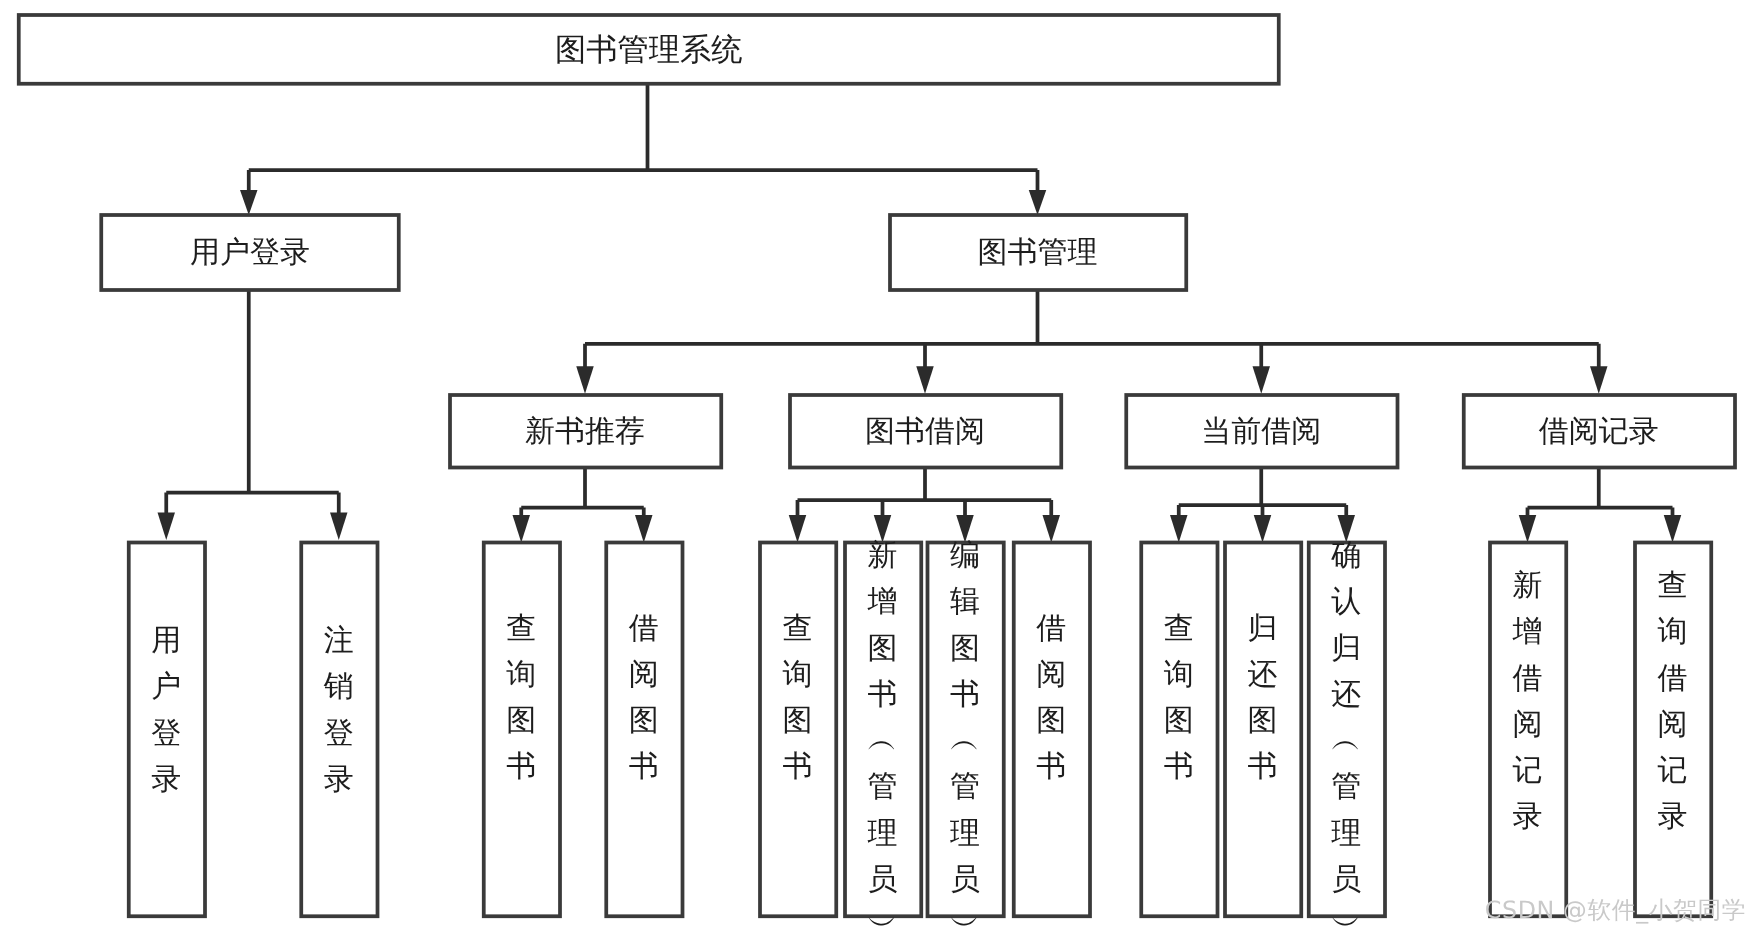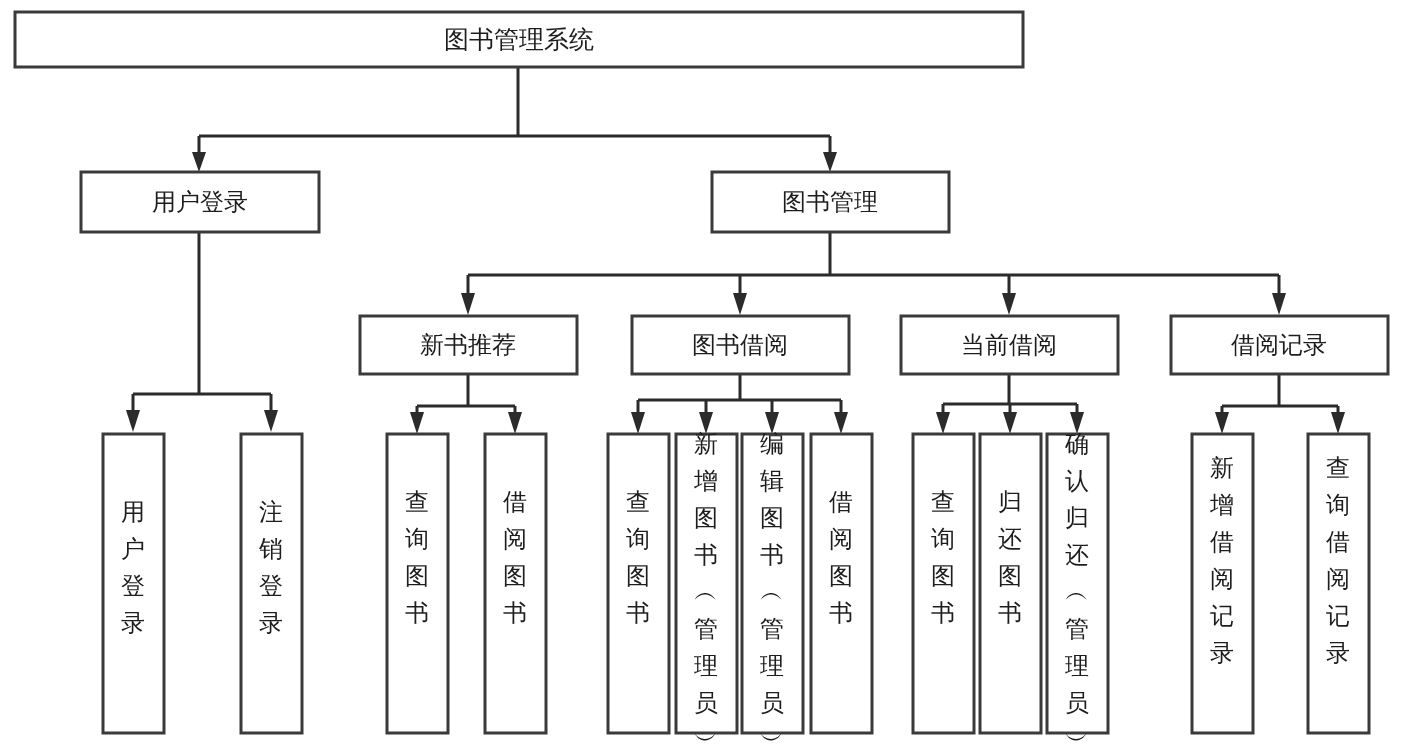--- a/index.html
+++ b/index.html
@@ -238,13 +238,14 @@
       <rect class="node-rect" x="1192" y="434" width="61" height="299"></rect>
       <text class="leaf-label vtext" x="1222" y="476"><tspan x="1222" y="476">新</tspan><tspan x="1222" y="513">增</tspan><tspan x="1222" y="550">借</tspan><tspan x="1222" y="587">阅</tspan><tspan x="1222" y="624">记</tspan><tspan x="1222" y="661">录</tspan></text>
     </g>
     <g>
       <rect class="node-rect" x="1308" y="434" width="61" height="299"></rect>
       <text class="leaf-label vtext" x="1338" y="476"><tspan x="1338" y="476">查</tspan><tspan x="1338" y="513">询</tspan><tspan x="1338" y="550">借</tspan><tspan x="1338" y="587">阅</tspan><tspan x="1338" y="624">记</tspan><tspan x="1338" y="661">录</tspan></text>
     </g>
 
   </svg>
 
+  <div class="watermark">CSDN @软件_小贺同学</div>
 </div>
 
 </body></html>

